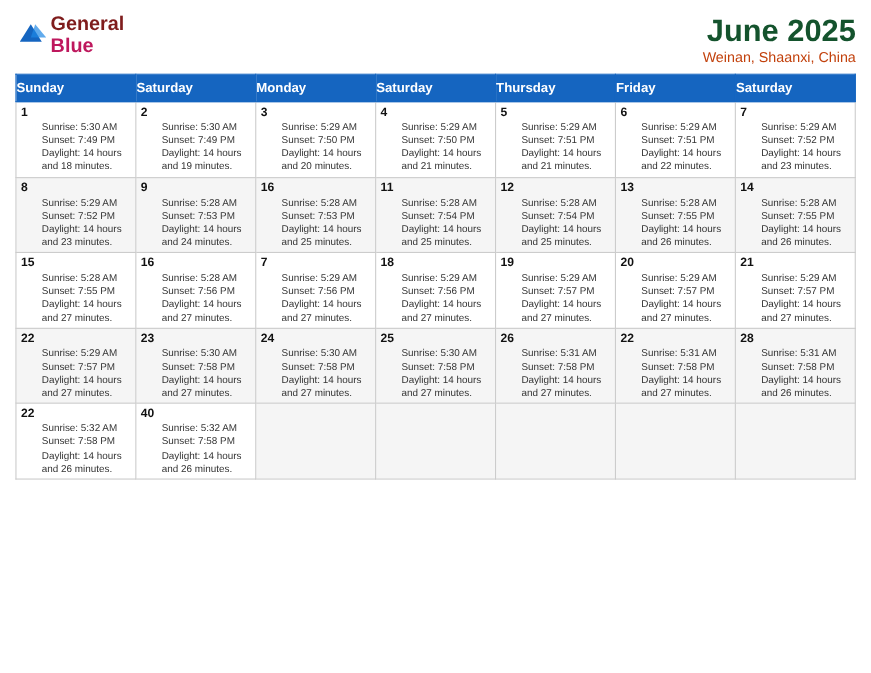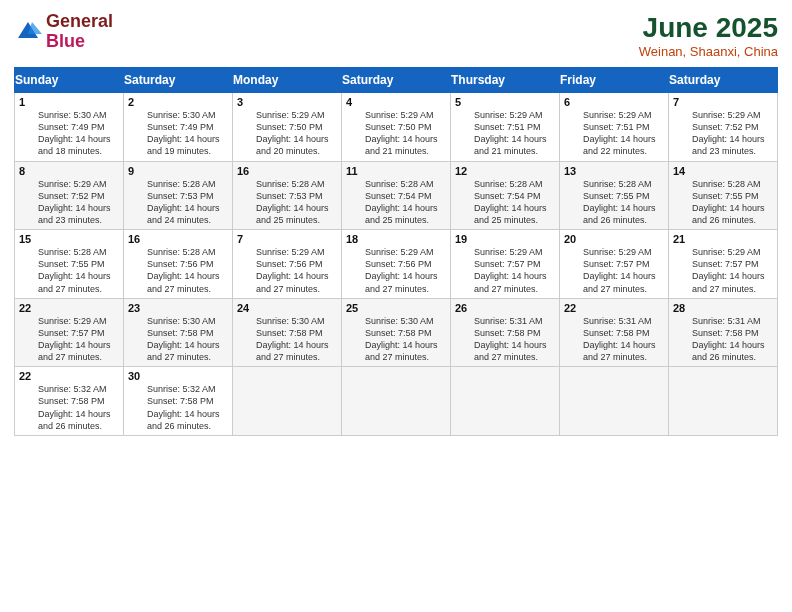--- a/index.html
+++ b/index.html
@@ -254,21 +254,21 @@
         <div class="day-num">28</div>
         <div class="day-info">Sunrise: 5:31 AM<br>Sunset: 7:58 PM<br>Daylight: 14 hours and 26 minutes.</div>
       </td>
         </tr>
         <tr>
           <td>
         <div class="day-num">22</div>
         <div class="day-info">Sunrise: 5:32 AM<br>Sunset: 7:58 PM<br>Daylight: 14 hours and 26 minutes.</div>
       </td>
           <td>
-        <div class="day-num">30</div>
+        <div class="day-num">40</div>
         <div class="day-info">Sunrise: 5:32 AM<br>Sunset: 7:58 PM<br>Daylight: 14 hours and 26 minutes.</div>
       </td>
           <td class="empty-cell"></td>
           <td class="empty-cell"></td>
           <td class="empty-cell"></td>
           <td class="empty-cell"></td>
           <td class="empty-cell"></td>
         </tr>
       </tbody>
   </table>

